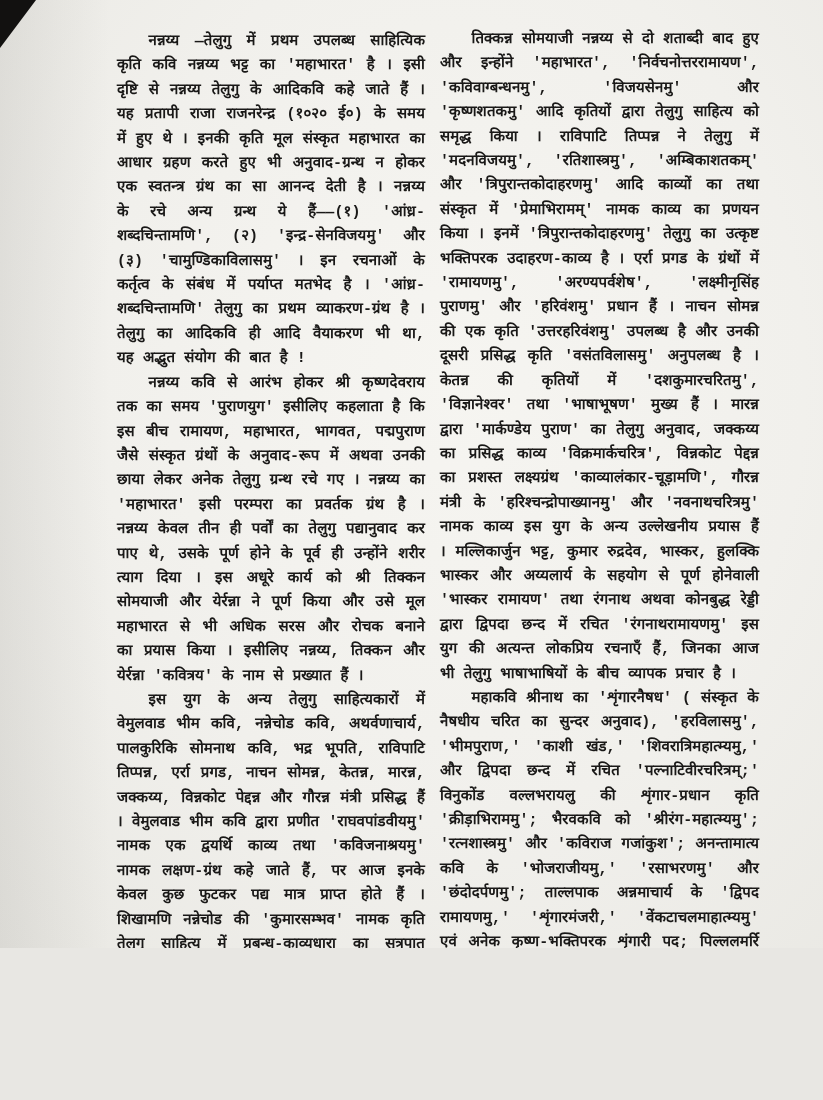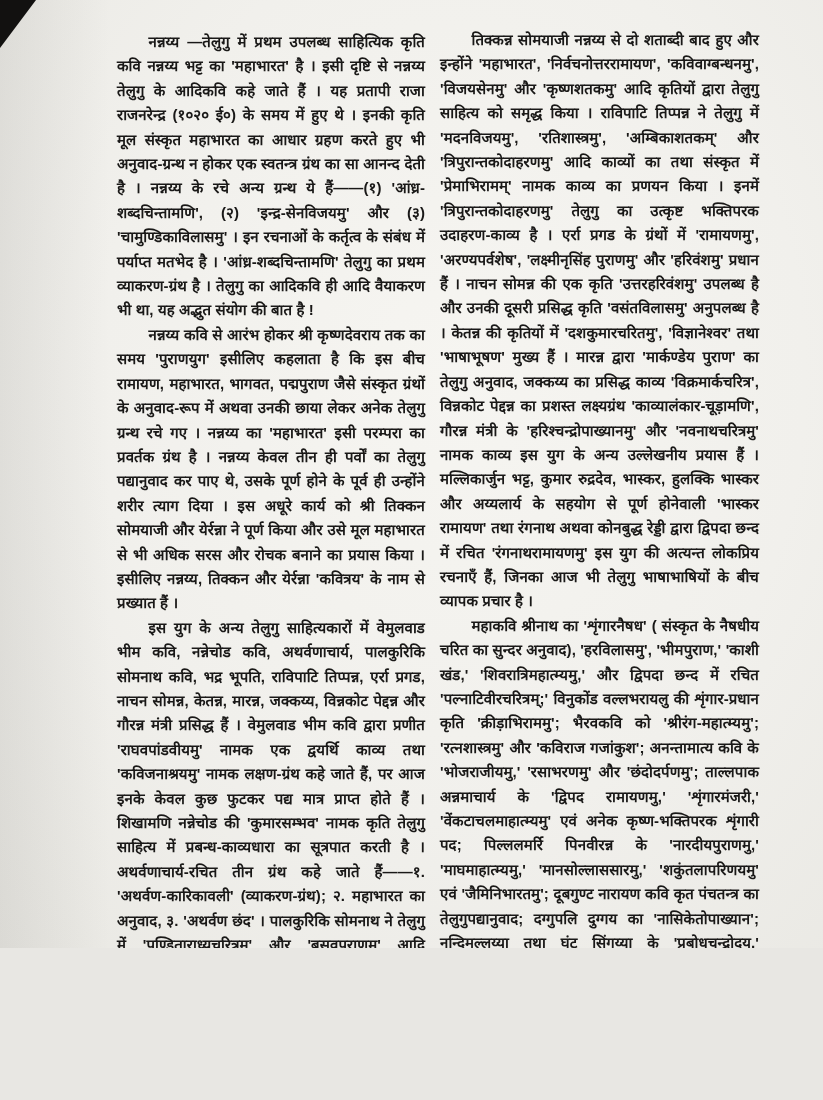--- a/index.html
+++ b/index.html
@@ -7,21 +7,21 @@
     padding: 0;
     background: #e8e7e3;
   }
   .page {
     position: relative;
     width: 823px;
     height: 948px;
     overflow: hidden;
     background:
       radial-gradient(ellipse at 55% 40%, #f6f5f1 0%, #f1f0ec 55%, #e9e8e3 100%);
-    font-family: Liberation Sans, sans-serif;
+    font-family: Liberation Mono, monospace;
     color: #1b1a18;
   }
   
   .page::before {
     content: "";
     position: absolute;
     left: 0; top: 0; bottom: 0;
     width: 110px;
     background: linear-gradient(to right, rgba(90,88,84,0.10), rgba(90,88,84,0.0));
     pointer-events: none;

